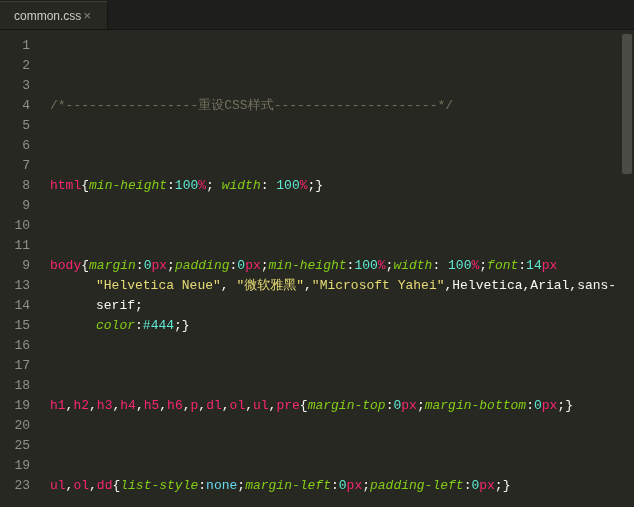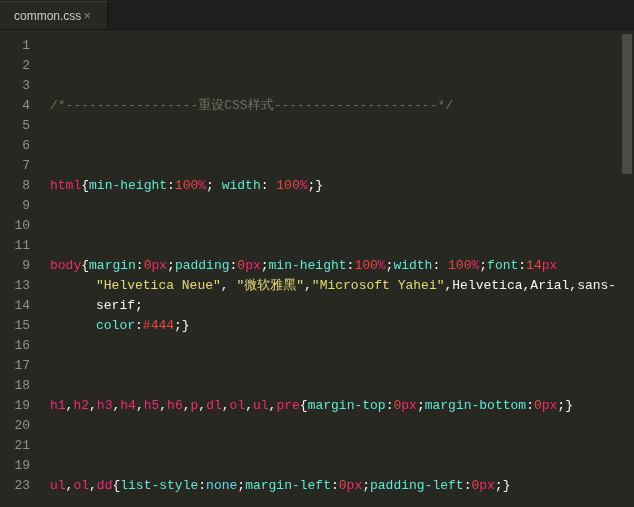--- a/index.html
+++ b/index.html
@@ -66,22 +66,22 @@
     font-size: 13px;
     white-space: pre;
     overflow: hidden;
     flex: 1;
   }
   .line { white-space: pre-wrap; word-break: break-all; }
   .cont { padding-left: 46px; display: block; }
   .c-comment { color: #75715e; }
   .c-tag     { color: #f92672; margin-top: 10px; }
   .c-punc    { color: #f8f8f2; }
-  .c-prop    { color: #5eead4; }
-  .c-num     { color: #ef4444; }
+  .c-prop    { color: #84cc16; font-style: italic; }
+  .c-num     { color: #5eead4; }
   .c-str     { color: #e6db74; }
   .c-ident   { color: #f8f8f2; margin-top: 25px; }
   .c-none    { color: #66d9ef; }
   .scrollbar-v {
     position: absolute;
     right: 2px;
     top: 4px;
     width: 10px;
     height: calc(100% - 8px);
     background: transparent;
@@ -123,21 +123,21 @@
     <div>11</div>
     <div>9</div>
     <div>13</div>
     <div>14</div>
     <div>15</div>
     <div>16</div>
     <div>17</div>
     <div>18</div>
     <div>19</div>
     <div>20</div>
-    <div>21</div>
+    <div>25</div>
     <div>19</div>
     <div></div>
     <div>23</div>
   </div>
 
   <div class="code">
     
     <div class="line"><span class="c-comment">/*-----------------重设CSS样式---------------------*/</span></div>
     
     <div class="line"><span class="c-tag">html</span><span class="c-punc">{</span><span class="c-prop">min-height</span><span class="c-punc">:</span><span class="c-num">100</span><span class="c-tag">%</span><span class="c-punc">;</span><span class="c-prop"> width</span><span class="c-punc">:</span><span class="c-num"> 100</span><span class="c-tag">%</span><span class="c-punc">;</span><span class="c-punc">}</span></div>

